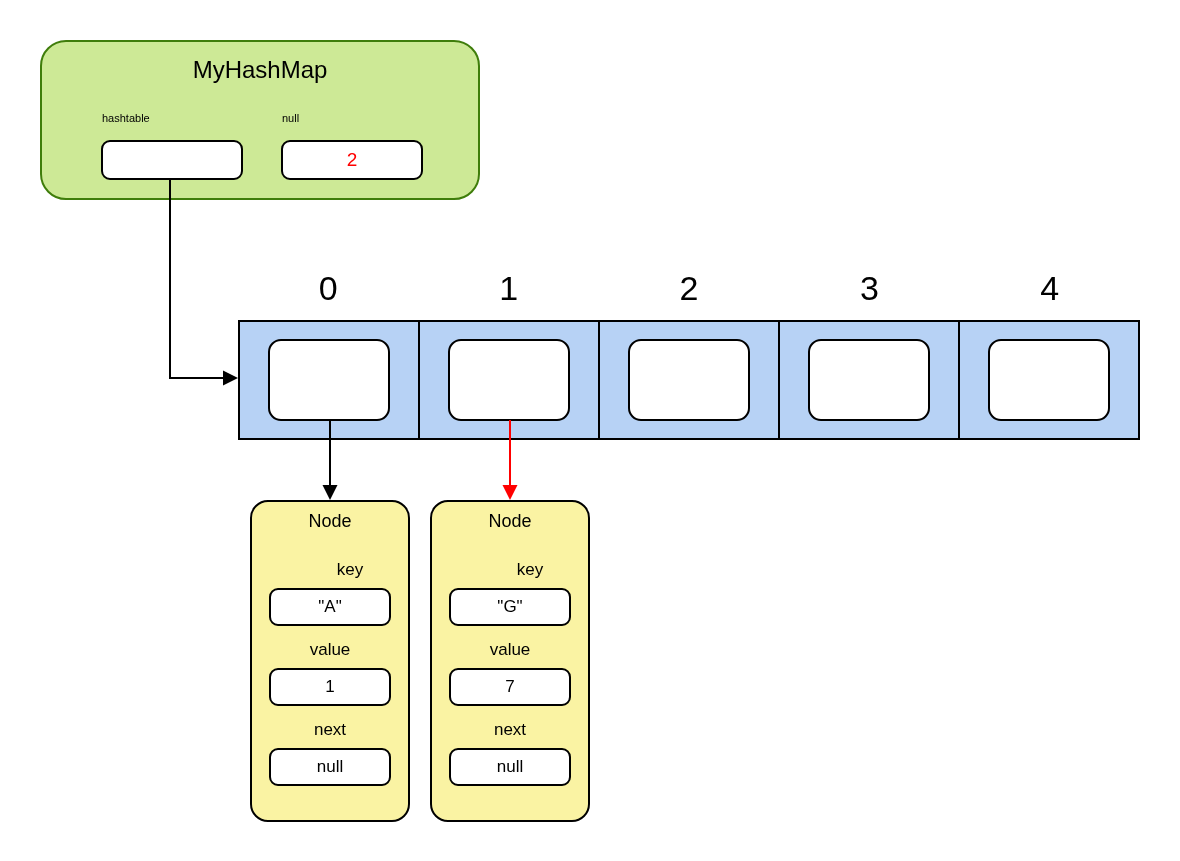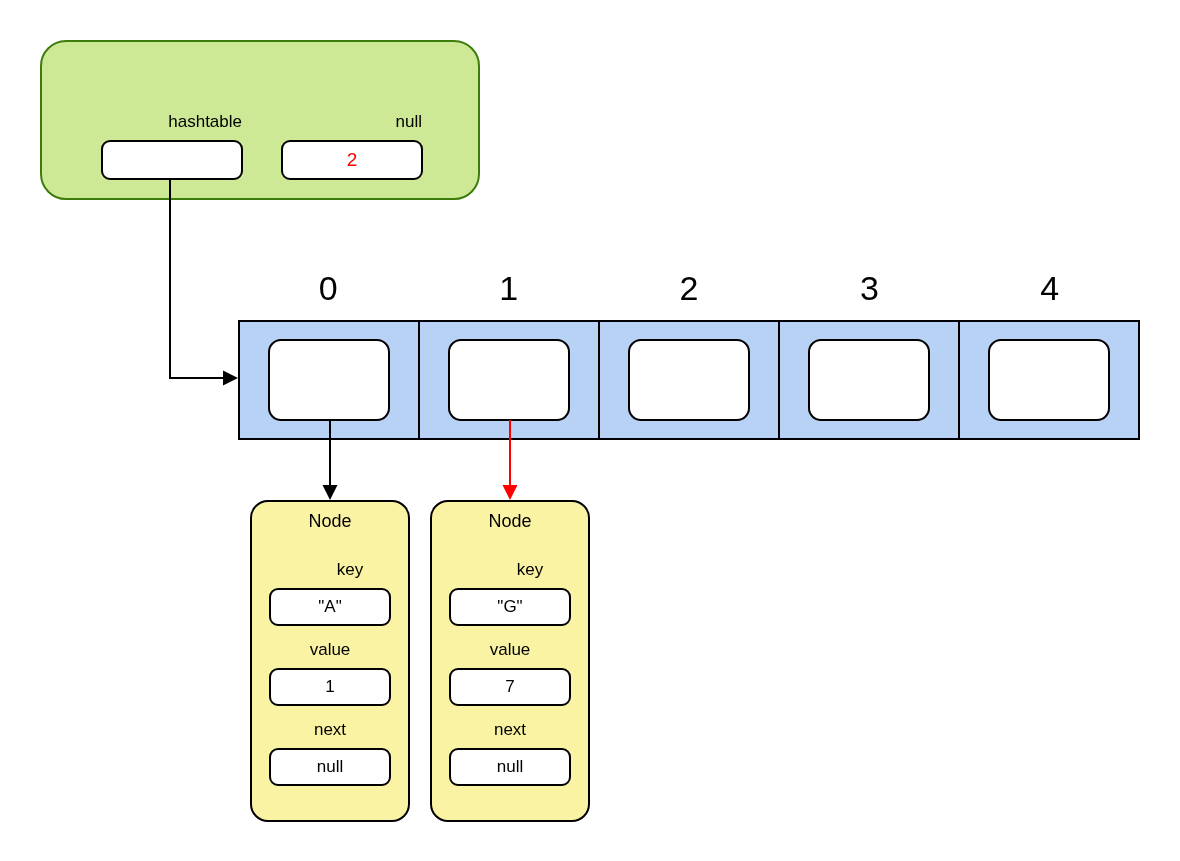--- a/index.html
+++ b/index.html
@@ -11,21 +11,21 @@
   .hashmap{
     position:absolute;left:40px;top:40px;width:440px;height:160px;
     background:#cde996;border:2px solid #3f7d0b;border-radius:26px;
     box-sizing:border-box;
   }
   .hashmap-title{
     position:absolute;top:14px;left:0;right:0;text-align:center;
     font-size:24px;line-height:28px;
   }
   .field-label{
-    position:absolute;top:70px;width:140px;text-align:right;font-size:17px;
+    position:absolute;top:70px;width:140px;text-align:left;font-size:11px;
   }
   .field-label.hashtable{left:60px;}
   .field-label.size{left:240px;}
   .field-box{
     position:absolute;top:98px;width:142px;height:40px;background:#ffffff;
     border:2px solid #000;border-radius:9px;box-sizing:border-box;
     text-align:center;font-size:19px;line-height:36px;
   }
   .field-box.hashtable{left:59px;}
   .field-box.size{left:239px;color:#ff0000;}
@@ -75,20 +75,21 @@
   .n-box.next{top:246px;}
   
   .overlay{position:absolute;left:0;top:0;pointer-events:none;}
 </style>
 </head>
 <body>
 
 <div class="canvas">
 
   <div class="hashmap">
+    <div class="hashmap-title">MyHashMap</div>
     <div class="field-label hashtable">hashtable</div>
     <div class="field-label size">null</div>
     <div class="field-box hashtable"></div>
     <div class="field-box size">2</div>
   </div>
 
   <div class="indices">
     <span>0</span>
     <span>1</span>
     <span>2</span>

